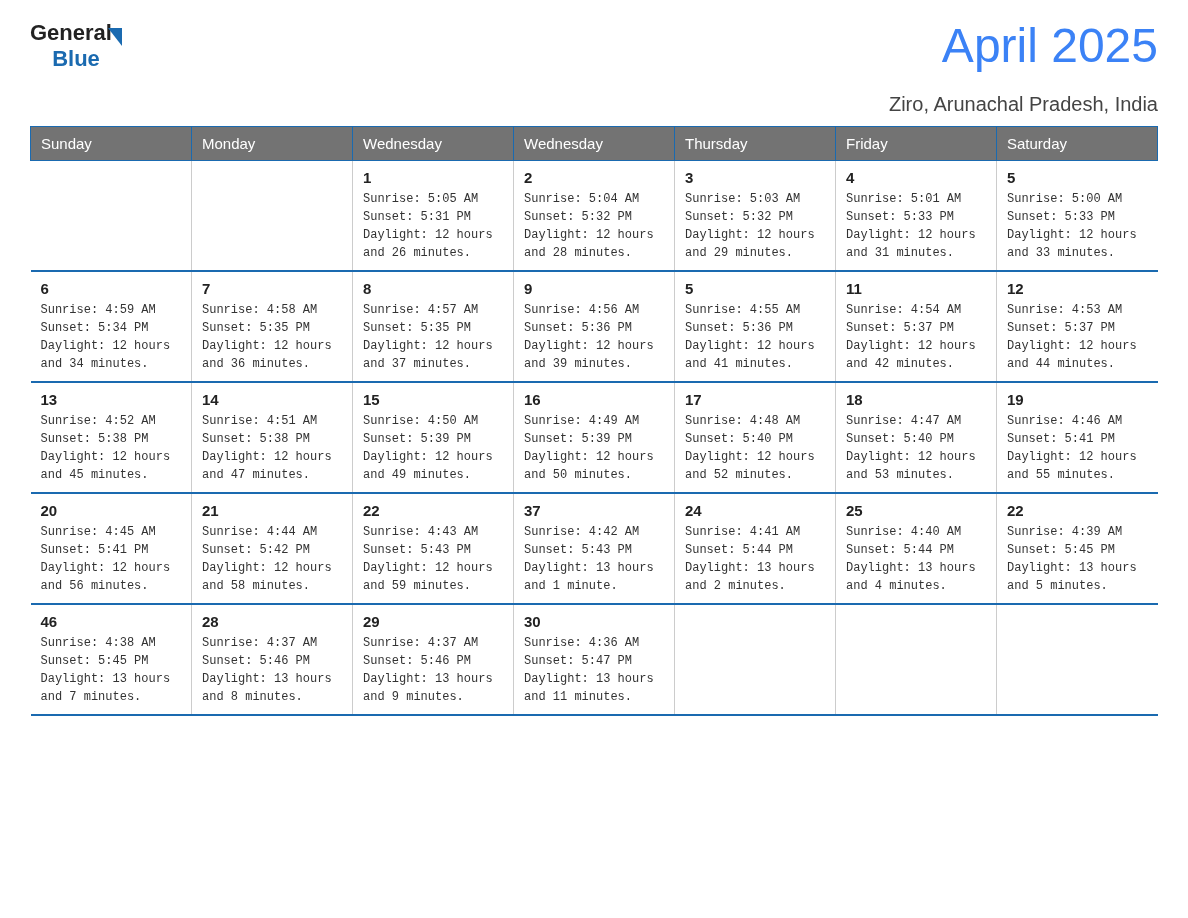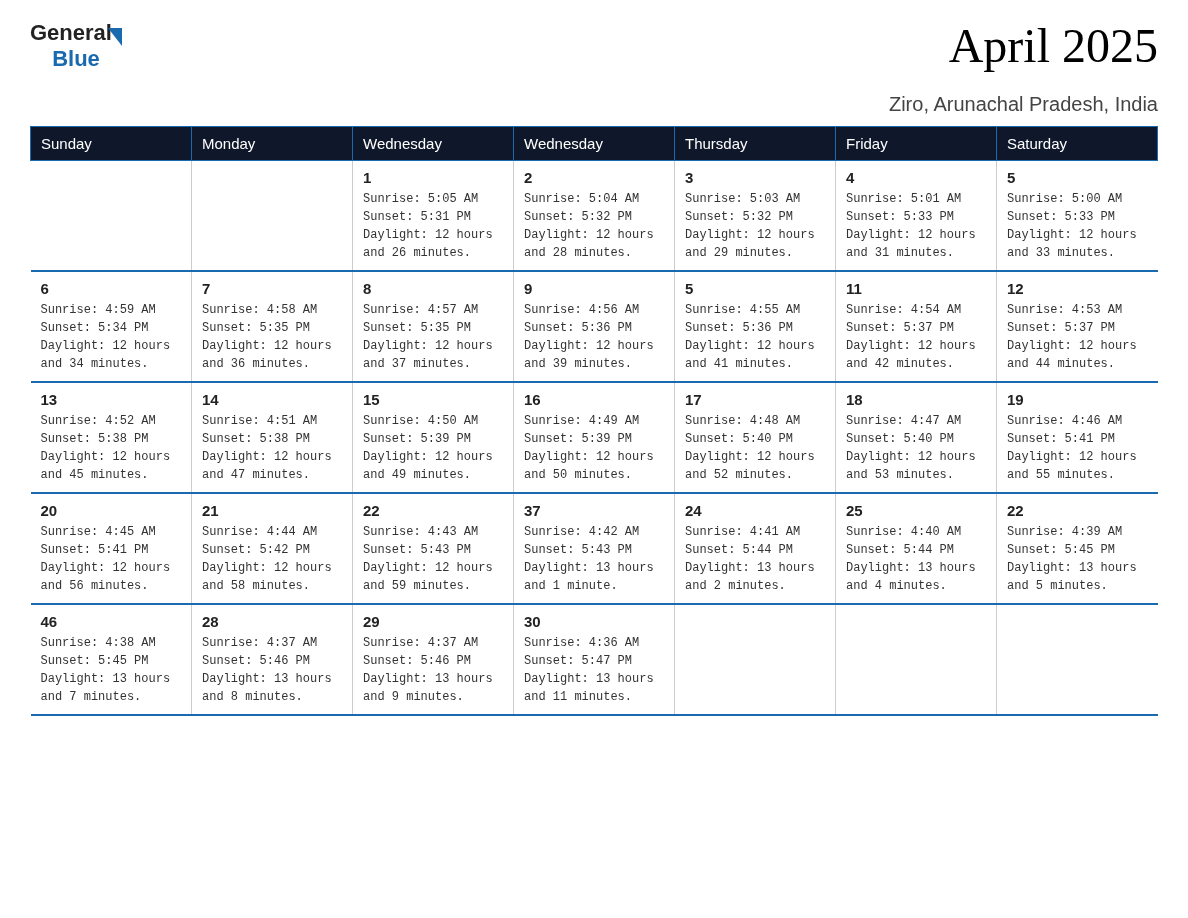--- a/index.html
+++ b/index.html
@@ -49,37 +49,36 @@
     .logo-mark-top {
       display: flex;
       align-items: flex-end;
     }
     .title-block {
       text-align: right;
     }
     .title-block h1 {
       font-size: 48px;
       font-weight: normal;
-      color: #000000;
+      color: #3b82f6;
       line-height: 1.1;
-      font-family: Liberation Serif, serif;
     }
     .title-block h2 {
       font-size: 20px;
       font-weight: normal;
       color: #444;
       margin-top: 20px;
     }
     table {
       width: 100%;
       border-collapse: collapse;
       margin-top: 10px;
     }
     thead tr {
-      background-color: #0f172a;
+      background-color: #737373;
       color: #fff;
     }
     thead th {
       padding: 8px 10px;
       font-size: 15px;
       font-weight: normal;
       text-align: left;
       border: 1px solid #1a6ab0;
     }
     tbody tr {

